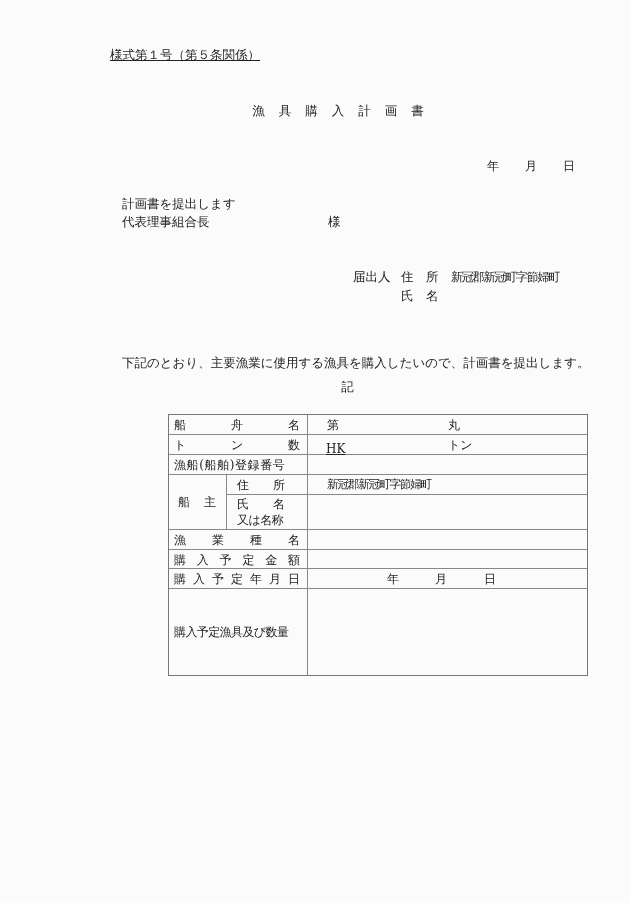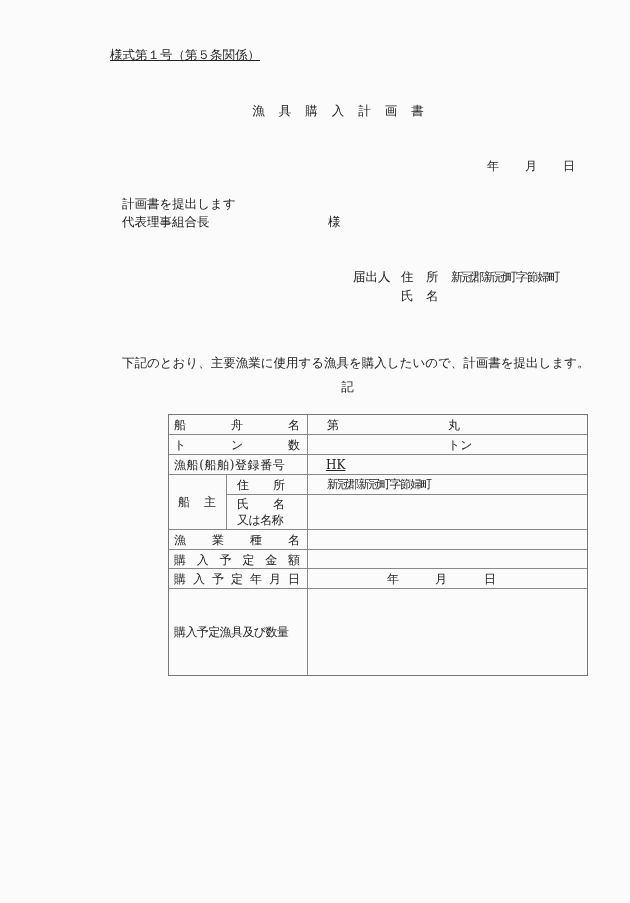--- a/index.html
+++ b/index.html
@@ -91,21 +91,21 @@
 
   <div class="cell spread" style="left:5px; top:24px; width:126px;">
     <span>ト</span>
     <span>ン</span>
     <span>数</span>
   </div>
   <div class="cell" style="left:279px; top:24px;text-align:center;">トン</div>
   <div class="cell" style="left:142px; top:22px; width:132px; height:16px;"></div>
 
   <div class="cell" style="left:5px; top:44px; letter-spacing:0.6px;">漁船(船舶)登録番号</div>
-  <div class="cell" style="left:157px; top:44px;text-decoration:underline;">HK</div>
+  <div class="cell" style="left:157px; top:28px;text-decoration:underline;">HK</div>
 
   <div class="cell" style="left:9px; top:81px; letter-spacing:1px;">船　主</div>
   <div class="cell" style="left:68px; top:64px;">住　　所</div>
   <div class="cell" style="left:158px; top:64px; font-size:11.5px; letter-spacing:-1.1px;">新冠郡新冠町字節婦町</div>
   <div class="cell" style="left:68px; top:83px;">氏　　名</div>
   <div class="cell" style="left:68px; top:99px; letter-spacing:-0.5px;">又は名称</div>
   <div class="cell" style="left:142px; top:82px; width:272px; height:30px;"></div>
 
   <div class="cell spread" style="left:5px; top:119px; width:126px;">
     <span>漁</span>

